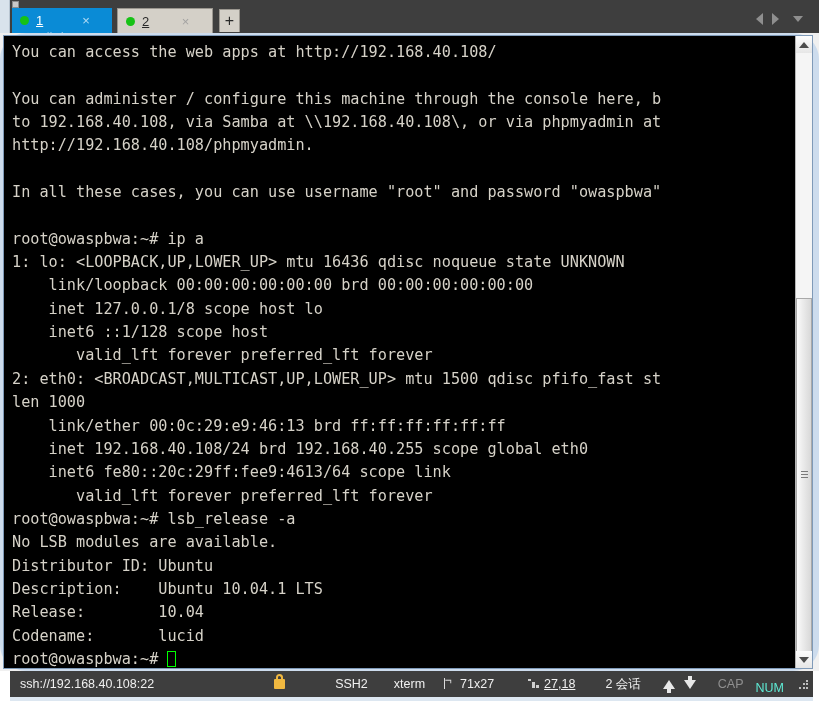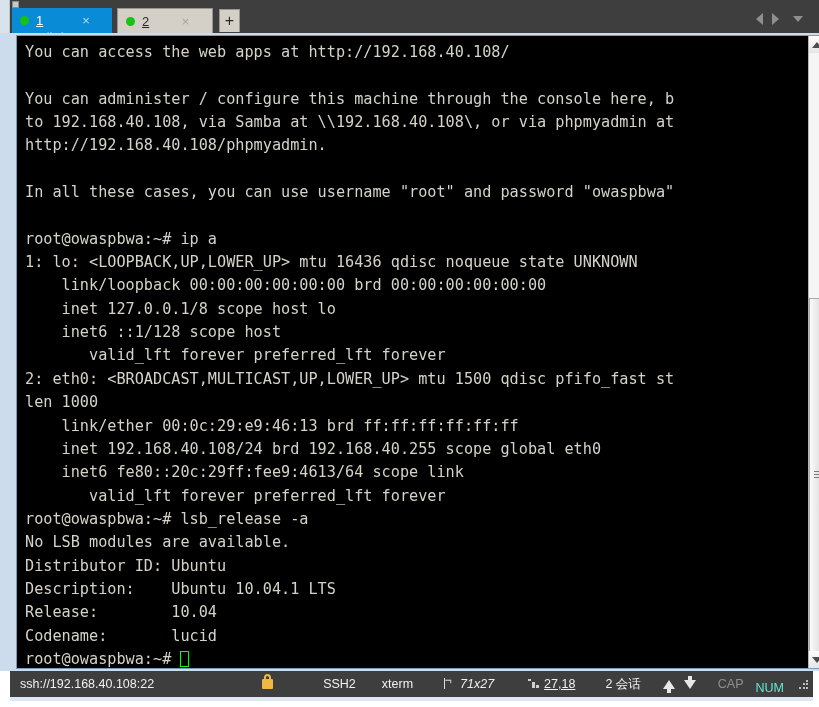--- a/index.html
+++ b/index.html
@@ -132,21 +132,22 @@
   }
 
   
   #term-frame {
     position: absolute;
     left: 0; top: 33px;
     width: 819px;
     height: 638px;
     background: #cddced;
     box-sizing: border-box;
-    padding: 2px 6px 2px 16px;
+    padding: 2px 6px 2px 3px;
+    border-radius: 26px;
   }
   #term-inner {
     position: relative;
     width: 810px;
     height: 634px;
     background: #000000;
     border: 1px solid #7f9ab8;
     box-sizing: border-box;
     overflow: hidden;
   }
@@ -271,22 +272,22 @@
     content: "";
     position: absolute;
     left: 2px; top: -5px;
     width: 7px; height: 6px;
     border: 2px solid #f0b840;
     border-bottom: none;
     border-radius: 4px 4px 0 0;
     box-sizing: border-box;
   }
   #st-ssh2 { margin-right: 26px; gap: 46px; }
-  #st-term { margin-right: 30px; }
-  #st-size { margin-right: 34px; font-style: italic; }
+  #st-term { margin-right: 18px; }
+  #st-size { margin-right: 34px; }
   #st-pos  { margin-right: 30px; text-decoration: underline; }
   #st-sessions { margin-right: 22px; }
   .size-icon {
     display: inline-block;
     width: 12px; height: 12px;
     margin-right: 5px;
     position: relative;
     flex: 0 0 auto;
   }
   .size-icon::before {

